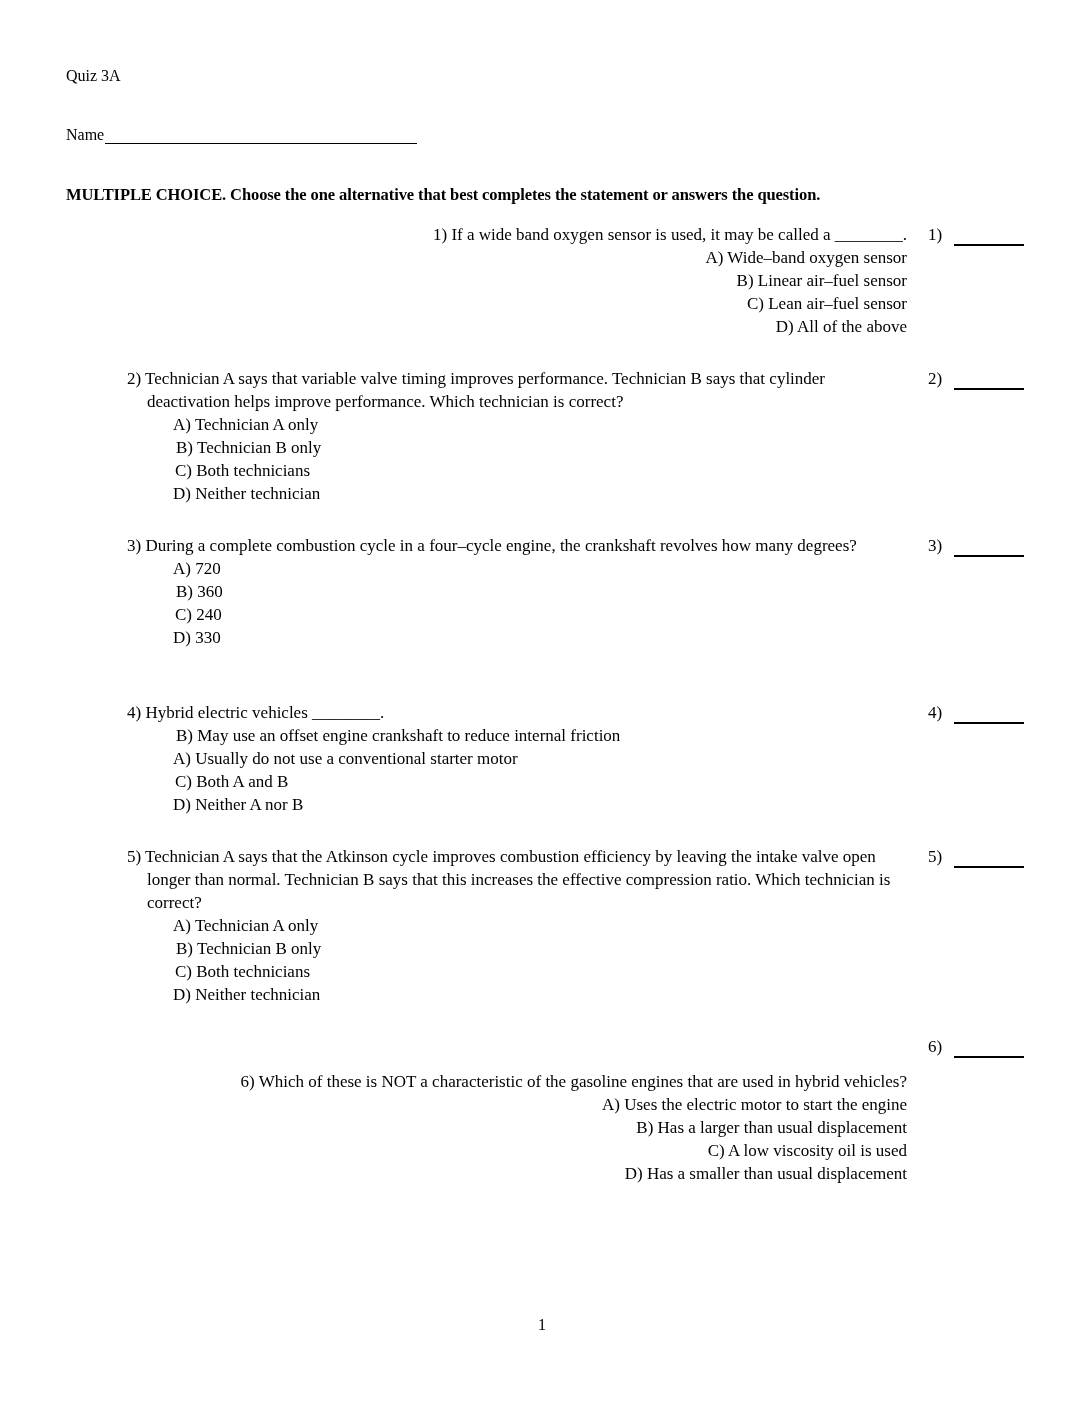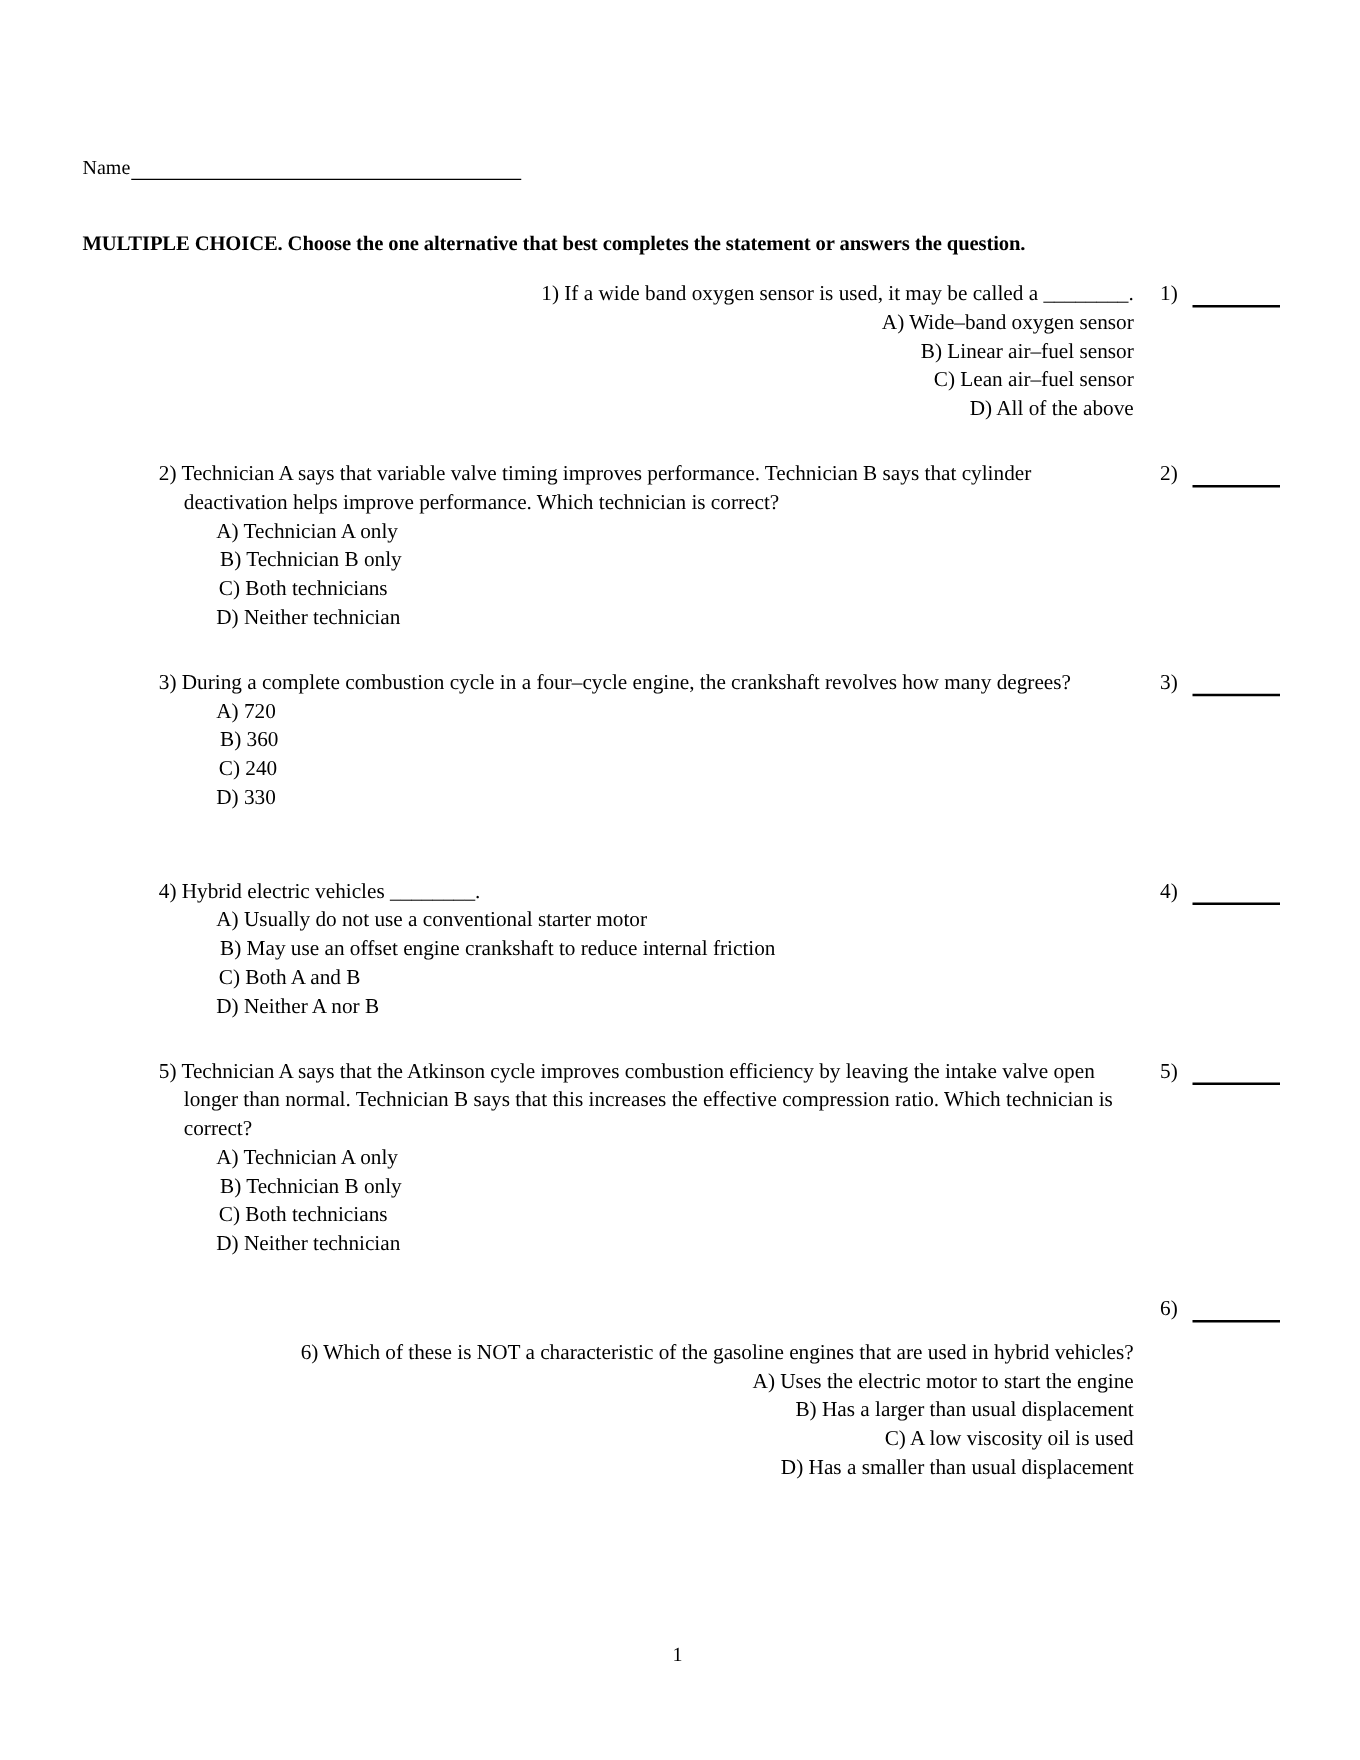--- a/index.html
+++ b/index.html
@@ -83,20 +83,21 @@
       position: absolute;
       left: 538px;
       top: 1316px;
       font-size: 16px;
     }
   </style>
 </head>
 <body>
 
 <div class="header">
+  <div>Quiz 3A</div>
 </div>
 
 <div class="name-row">
   <span>Name</span>
   <span class="name-line"></span>
 </div>
 
 <div class="instructions">MULTIPLE CHOICE.  Choose the one alternative that best completes the statement or answers the question.</div>
 
 <div class="question" style="top:223px;text-align:right;">
@@ -130,22 +131,22 @@
   <div class="choice indent-c">C) 240</div>
   <div class="choice">D) 330</div>
 </div>
 <div class="answer-slot" style="top:534px;">
   <span>3)</span>
   <span class="answer-line"></span>
 </div>
 
 <div class="question" style="top:701px;">
   <div class="q-stem">4) Hybrid electric vehicles ________.</div>
+  <div class="choice indent-b">B) May use an offset engine crankshaft to reduce internal friction</div>
   <div class="choice">A) Usually do not use a conventional starter motor</div>
-  <div class="choice indent-b">B) May use an offset engine crankshaft to reduce internal friction</div>
   <div class="choice indent-c">C) Both A and B</div>
   <div class="choice">D) Neither A nor B</div>
 </div>
 <div class="answer-slot" style="top:701px;">
   <span>4)</span>
   <span class="answer-line"></span>
 </div>
 
 <div class="question" style="top:845px;">
   <div class="q-stem">5) Technician A says that the Atkinson cycle improves combustion efficiency by leaving the intake valve open longer than normal. Technician B says that this increases the effective compression ratio. Which technician is correct?</div>

